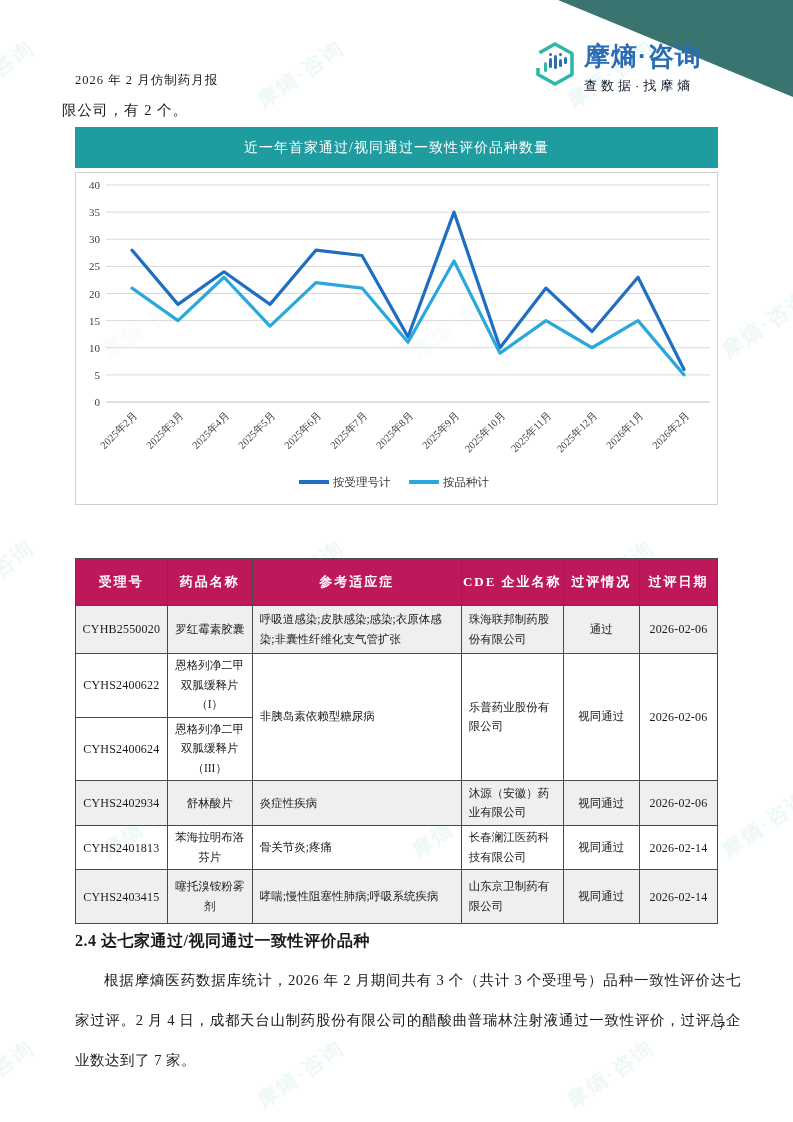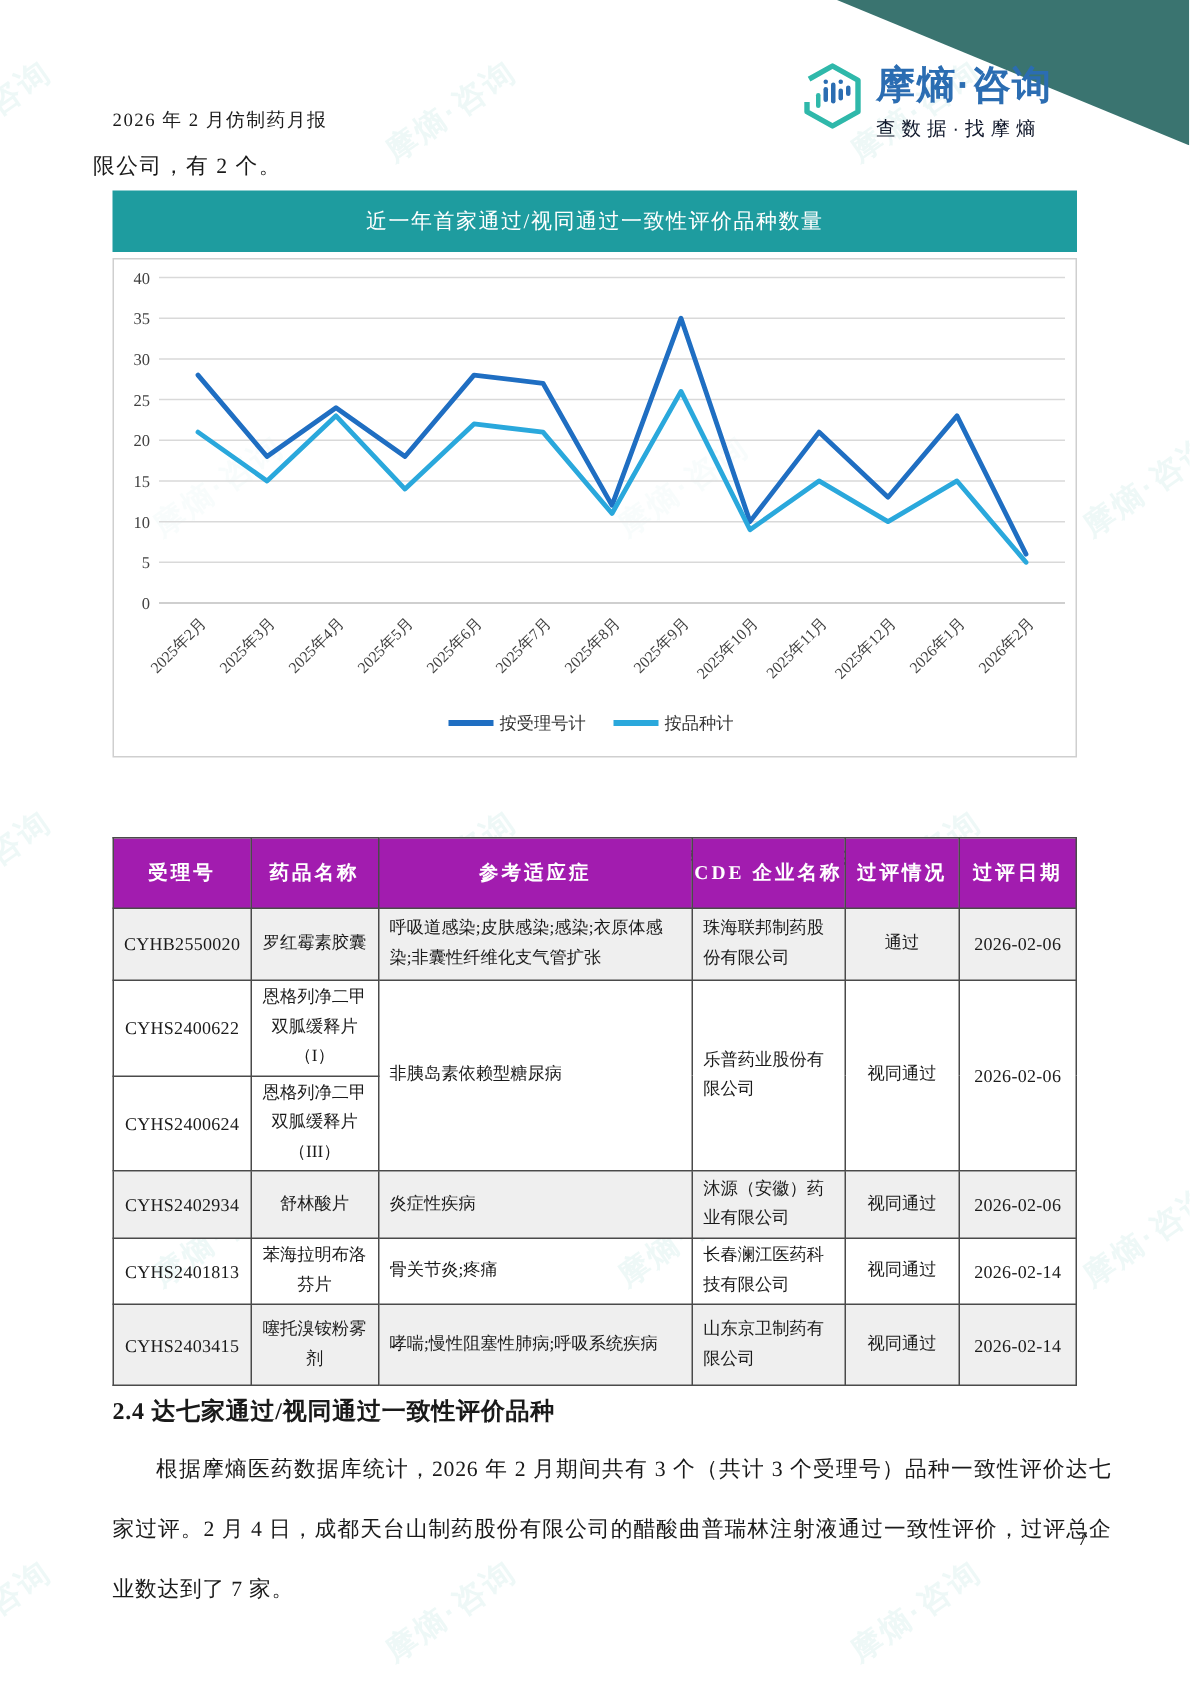--- a/index.html
+++ b/index.html
@@ -32,21 +32,21 @@
       border:1px solid #cfcfcf;background:rgba(255,255,255,0.6);z-index:1;}
   .ytick{font-family:"Liberation Serif","DejaVu Serif",serif;font-size:11px;fill:#404040;}
   .xtick{font-family:"Liberation Serif","DejaVu Serif",serif;font-size:10.5px;fill:#404040;}
   .ltext{font-family:"Liberation Serif","DejaVu Serif",serif;font-size:11.5px;fill:#333333;}
   
   .table-title{position:absolute;left:75px;top:531px;width:643px;text-align:center;
       font-weight:bold;font-size:14px;z-index:1;margin-top:33px;}
   table.info{position:absolute;left:75px;top:558px;width:643px;border-collapse:collapse;z-index:1;
       font-size:11.5px;}
   table.info th,table.info td{border:1px solid #4a4a4a;vertical-align:middle;}
-  table.info th{background:#a21caf;color:#ffffff;font-weight:bold;font-size:13px;
+  table.info th{background:#be185d;color:#ffffff;font-weight:bold;font-size:13px;
       letter-spacing:2px;height:44px;}
   table.info td{line-height:1.7;}
   td.c{text-align:center;padding:2px 4px;}
   td.l{text-align:left;padding:2px 7px;}
   tr.shaded td{background:#efefef;}
   td.latin{font-size:12px;letter-spacing:0.2px;}
   
   .section-heading{position:absolute;left:75px;top:931px;font-size:16px;font-weight:bold;
       letter-spacing:0.5px;z-index:1;}
   .body-paragraph{position:absolute;left:75px;top:960px;width:666px;font-size:14.5px;

